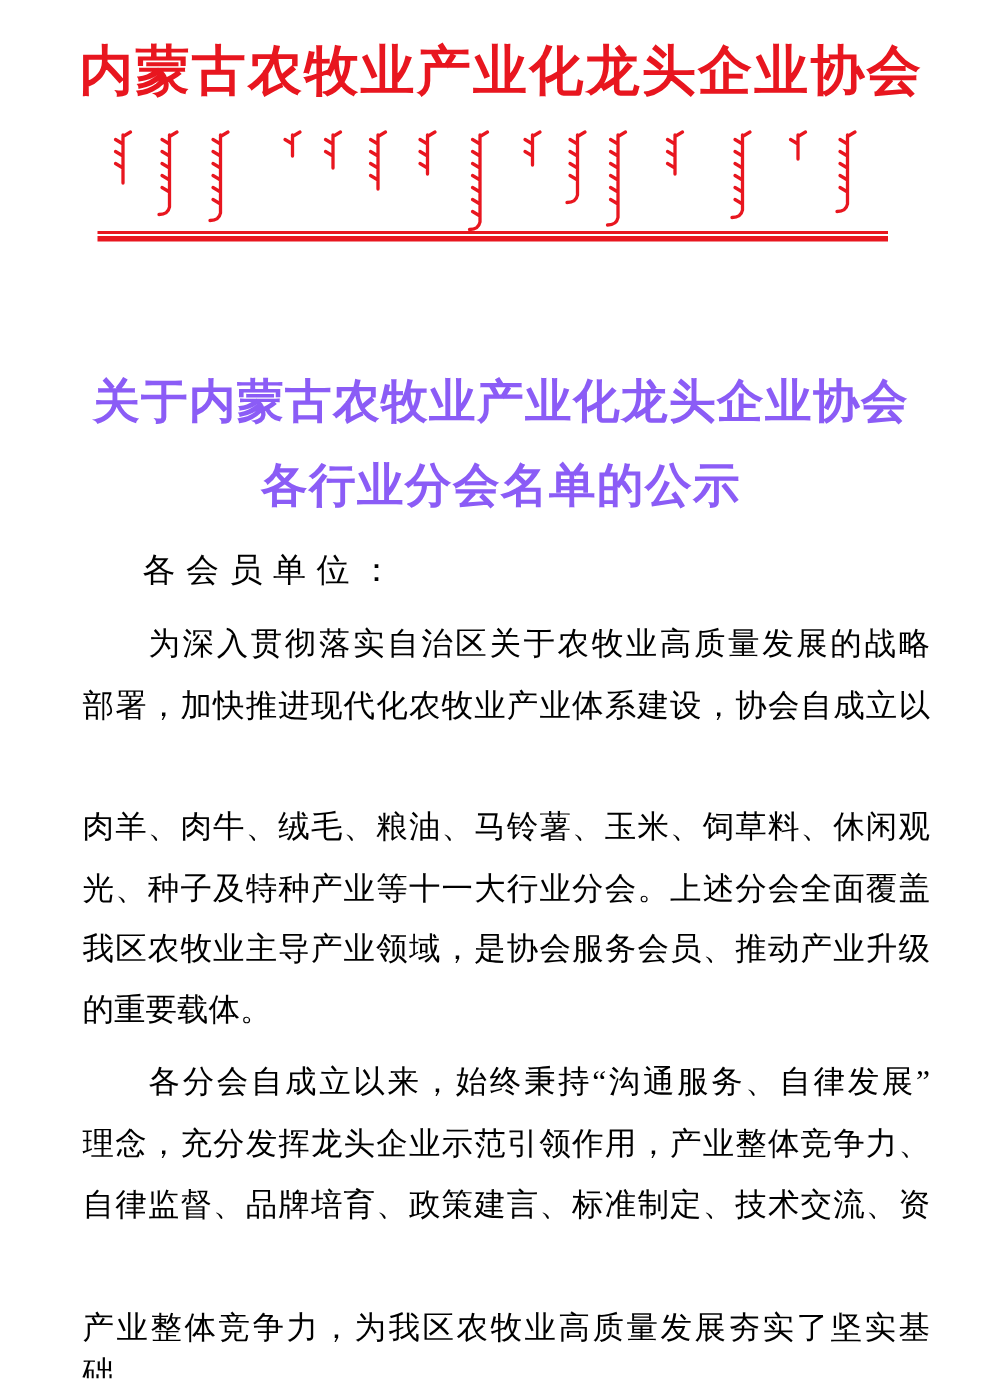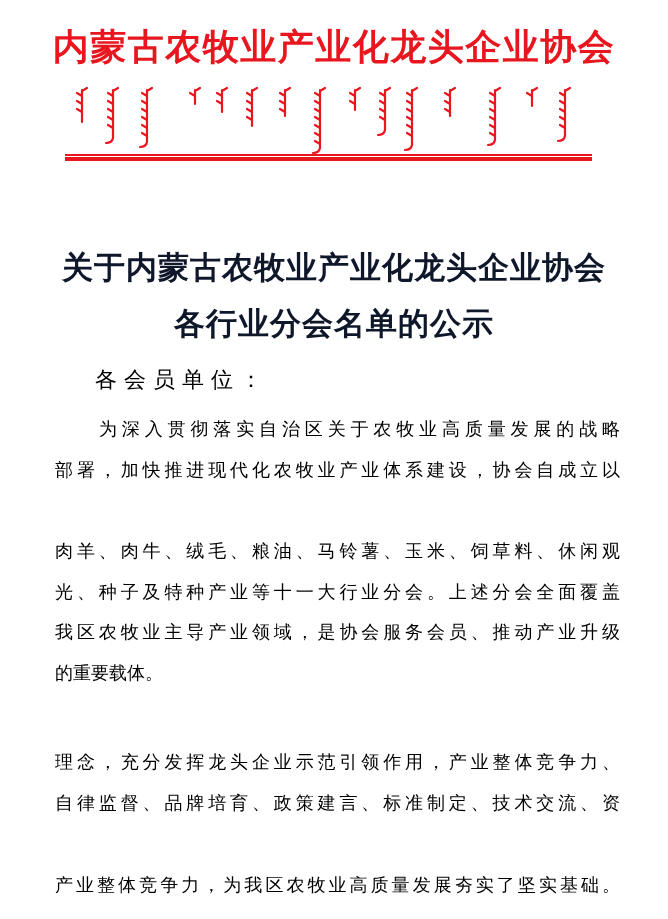--- a/index.html
+++ b/index.html
@@ -44,40 +44,40 @@
       var(--red) 44%, var(--red) 100%);
   }
   .doc-title {
     position: absolute;
     left: 34px; width: 600px;
     text-align: center;
     font-size: 31px;
     font-weight: bold;
     letter-spacing: 1px;
     line-height: 44px;
-    color: #0f172a;
+    color: #8b5cf6;
     white-space: nowrap;
   }
   .t1 { top: 246px; }
   .t2 { top: 302px; }
   .salutation {
     position: absolute;
     top: 365px; left: 55px;
     font-size: 22px;
     letter-spacing: 7px;
     line-height: 30px;
     color: #000000;
     white-space: nowrap;
     margin-left: 40px;
   }
   .bline {
     position: absolute;
     left: 55px; width: 565px;
     box-sizing: border-box;
-    font-size: 18px;
+    font-size: 21px;
     line-height: 30px;
     color: #000000;
     text-align: justify;
     text-align-last: justify;
     text-justify: inter-character;
   }
   .bline.indent { padding-left: 44px; }
   .bline.endleft { text-align-last: left; }
 </style>
 </head>
@@ -112,17 +112,18 @@
 
   <div class="salutation">各会员单位：</div>
 
   <div class="bline indent" style="top:414px">为深入贯彻落实自治区关于农牧业高质量发展的战略</div>
   <div class="bline" style="top:455px">部署，加快推进现代化农牧业产业体系建设，协会自成立以</div>
   <div class="bline" style="top:536px">肉羊、肉牛、绒毛、粮油、马铃薯、玉米、饲草料、休闲观</div>
   <div class="bline" style="top:577px">光、种子及特种产业等十一大行业分会。上述分会全面覆盖</div>
   <div class="bline" style="top:617px">我区农牧业主导产业领域，是协会服务会员、推动产业升级</div>
   <div class="bline endleft" style="top:658px">的重要载体。</div>
 
+  <div class="bline indent" style="top:706px">各分会自成立以来，始终秉持“沟通服务、自律发展”</div>
   <div class="bline" style="top:747px">理念，充分发挥龙头企业示范引领作用，产业整体竞争力、</div>
   <div class="bline" style="top:788px">自律监督、品牌培育、政策建言、标准制定、技术交流、资</div>
   <div class="bline" style="top:870px">产业整体竞争力，为我区农牧业高质量发展夯实了坚实基础。</div>
 
 </div>
 
 </body></html>

